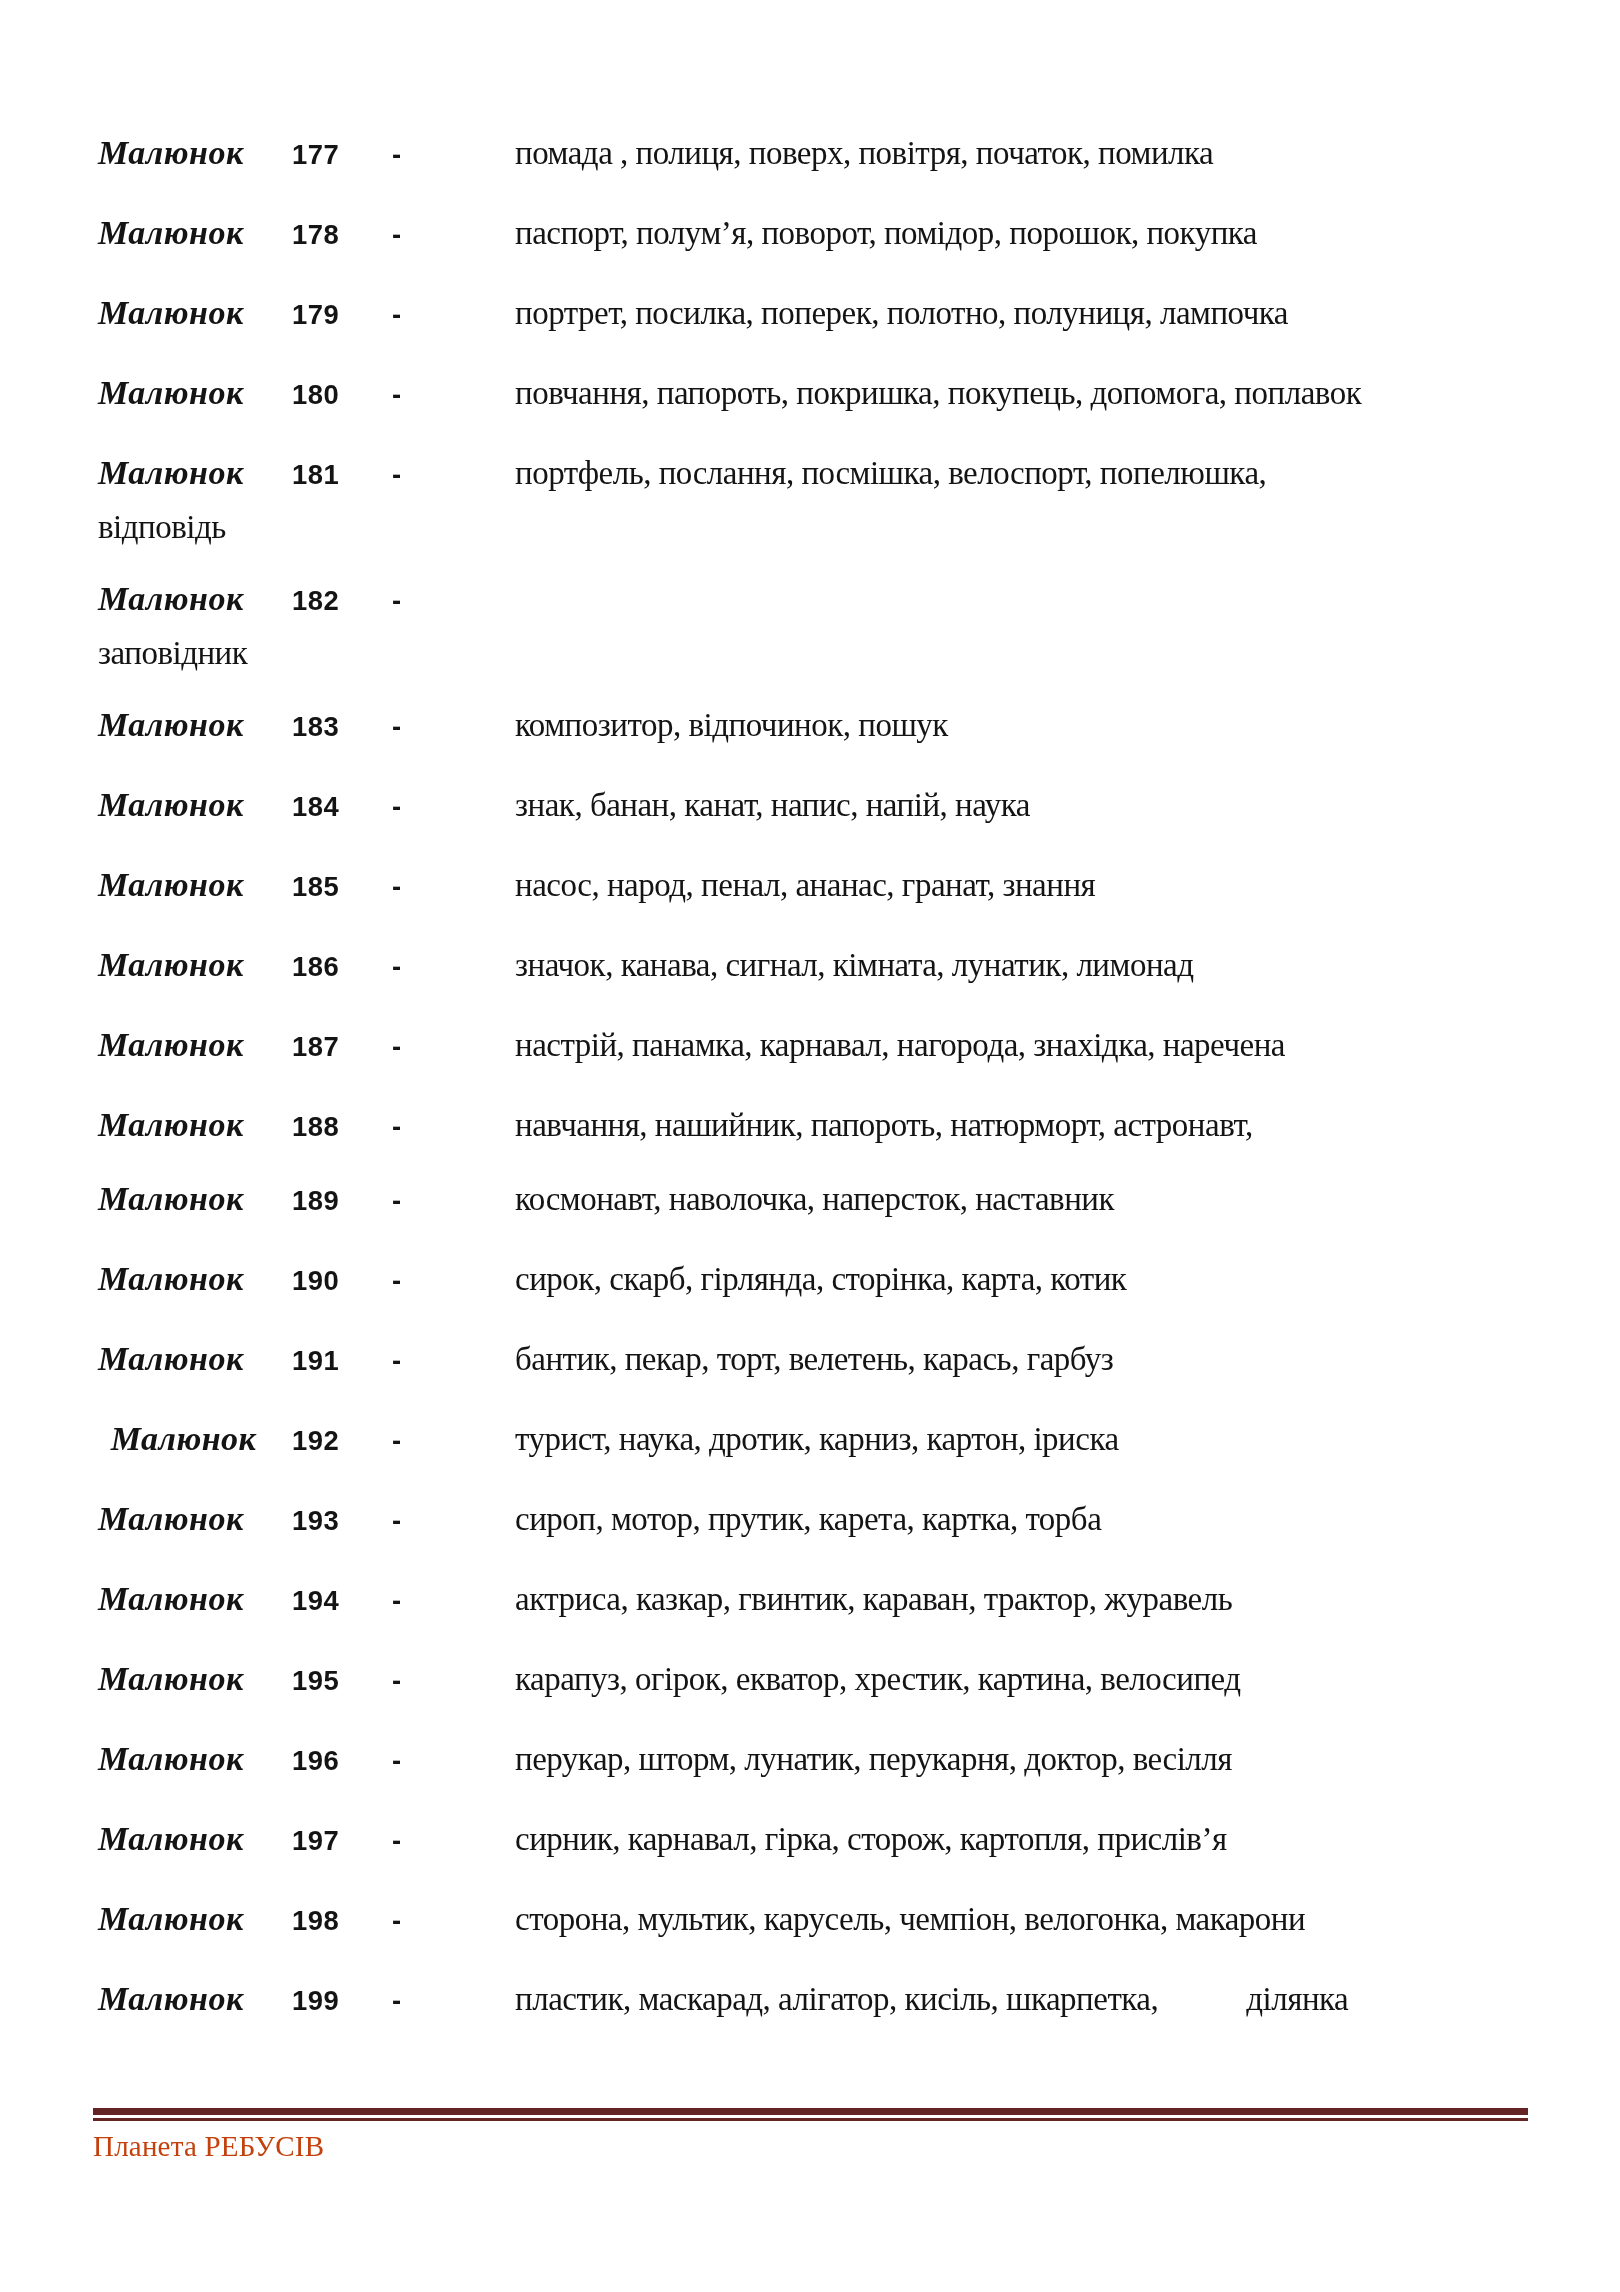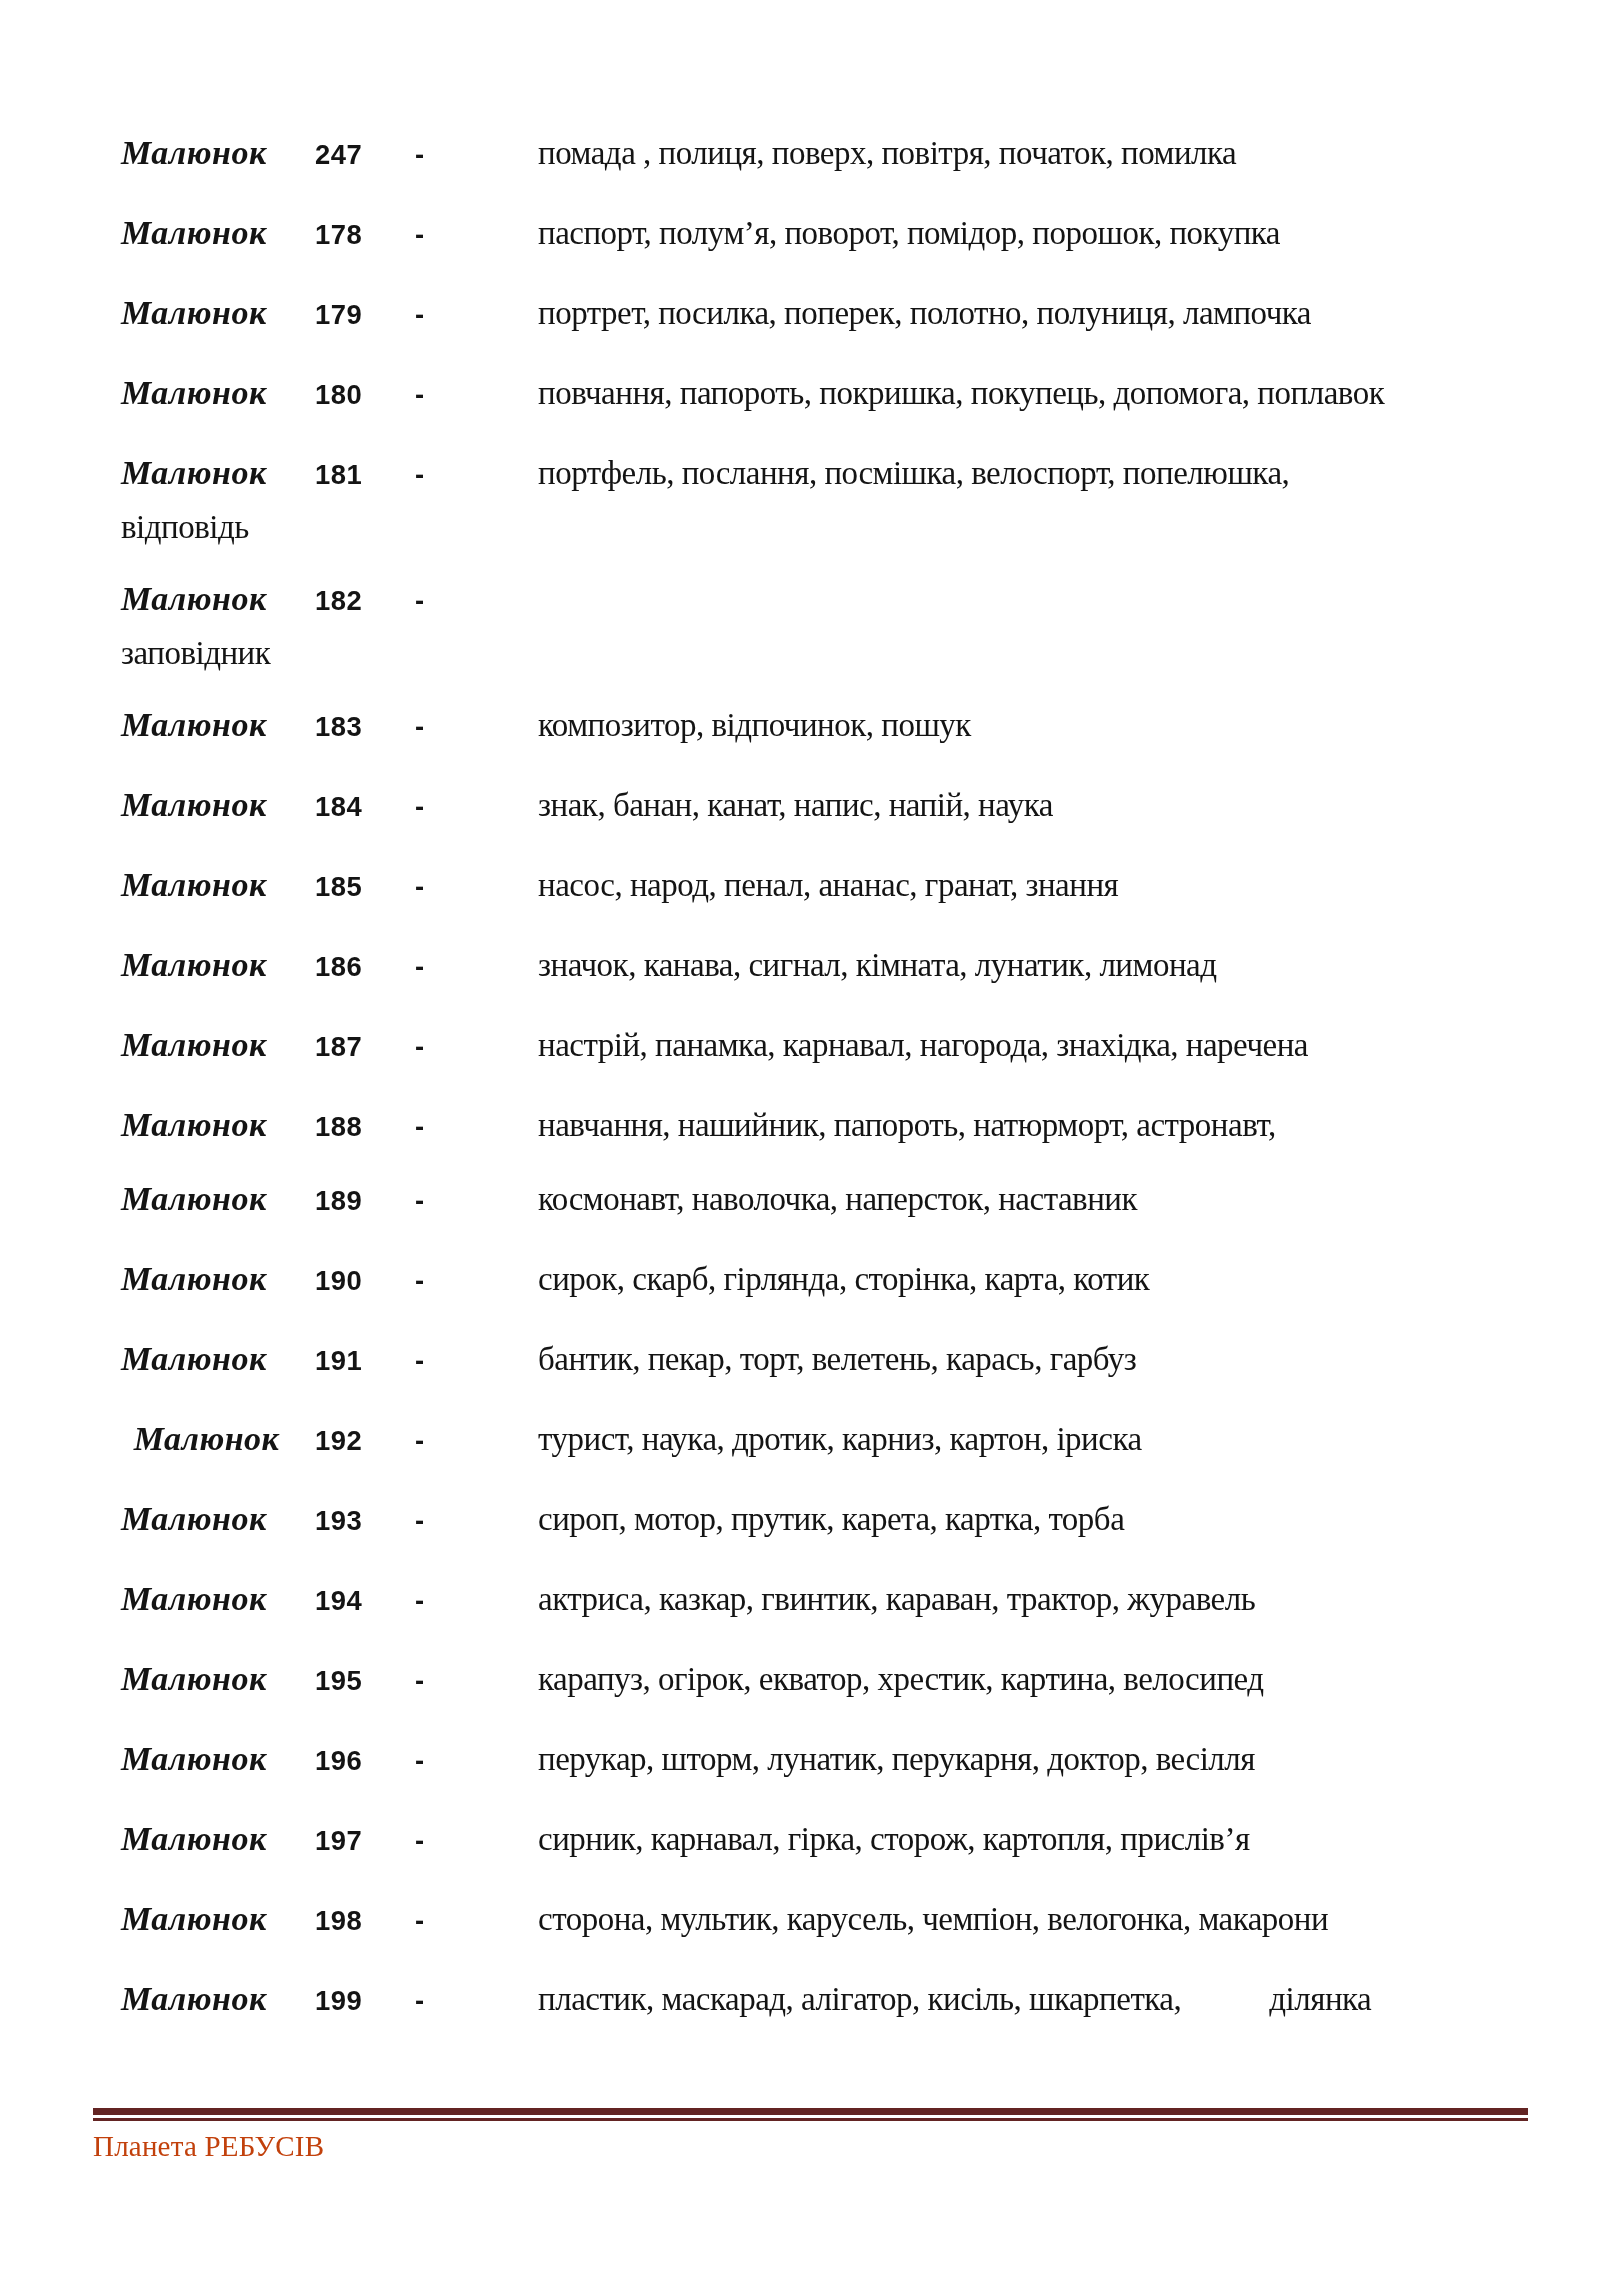--- a/index.html
+++ b/index.html
@@ -6,21 +6,21 @@
   * { margin:0; padding:0; box-sizing:border-box; }
   html, body { background:#ffffff; }
   body {
     width:1620px; height:2293px;
     position:relative; overflow:hidden;
     font-family:"Liberation Serif", serif;
     color:#141414;
   }
   .page { position:relative; width:1620px; height:2293px; background:#ffffff; }
 
-  .entries { padding:133px 59px 0 73px;margin-left:48px; }
+  .entries { padding:133px 59px 0 98px; }
 
   .entry { margin-bottom:38px; }
   .entry.two-line { margin-bottom:32px; }
 
   .entry-row { display:flex; align-items:baseline; line-height:40px; }
 
   .col-label {
     width:194px; flex:0 0 194px;
     font-weight:bold; font-style:italic;
     font-size:34px; letter-spacing:0.5px;
@@ -55,21 +55,21 @@
 </style>
 </head>
 <body>
 
 <div class="page">
 
   <div class="entries">
   <div class="entry">
     <div class="entry-row">
       <span class="col-label">Малюнок</span>
-      <span class="col-num">247</span>
+      <span class="col-num">177</span>
       <span class="col-dash">-</span>
       <span class="col-words">
         <span>помада , полиця, поверх, повітря, початок, помилка</span>
       </span>
     </div>
 
   </div>
 
   <div class="entry">
     <div class="entry-row">

